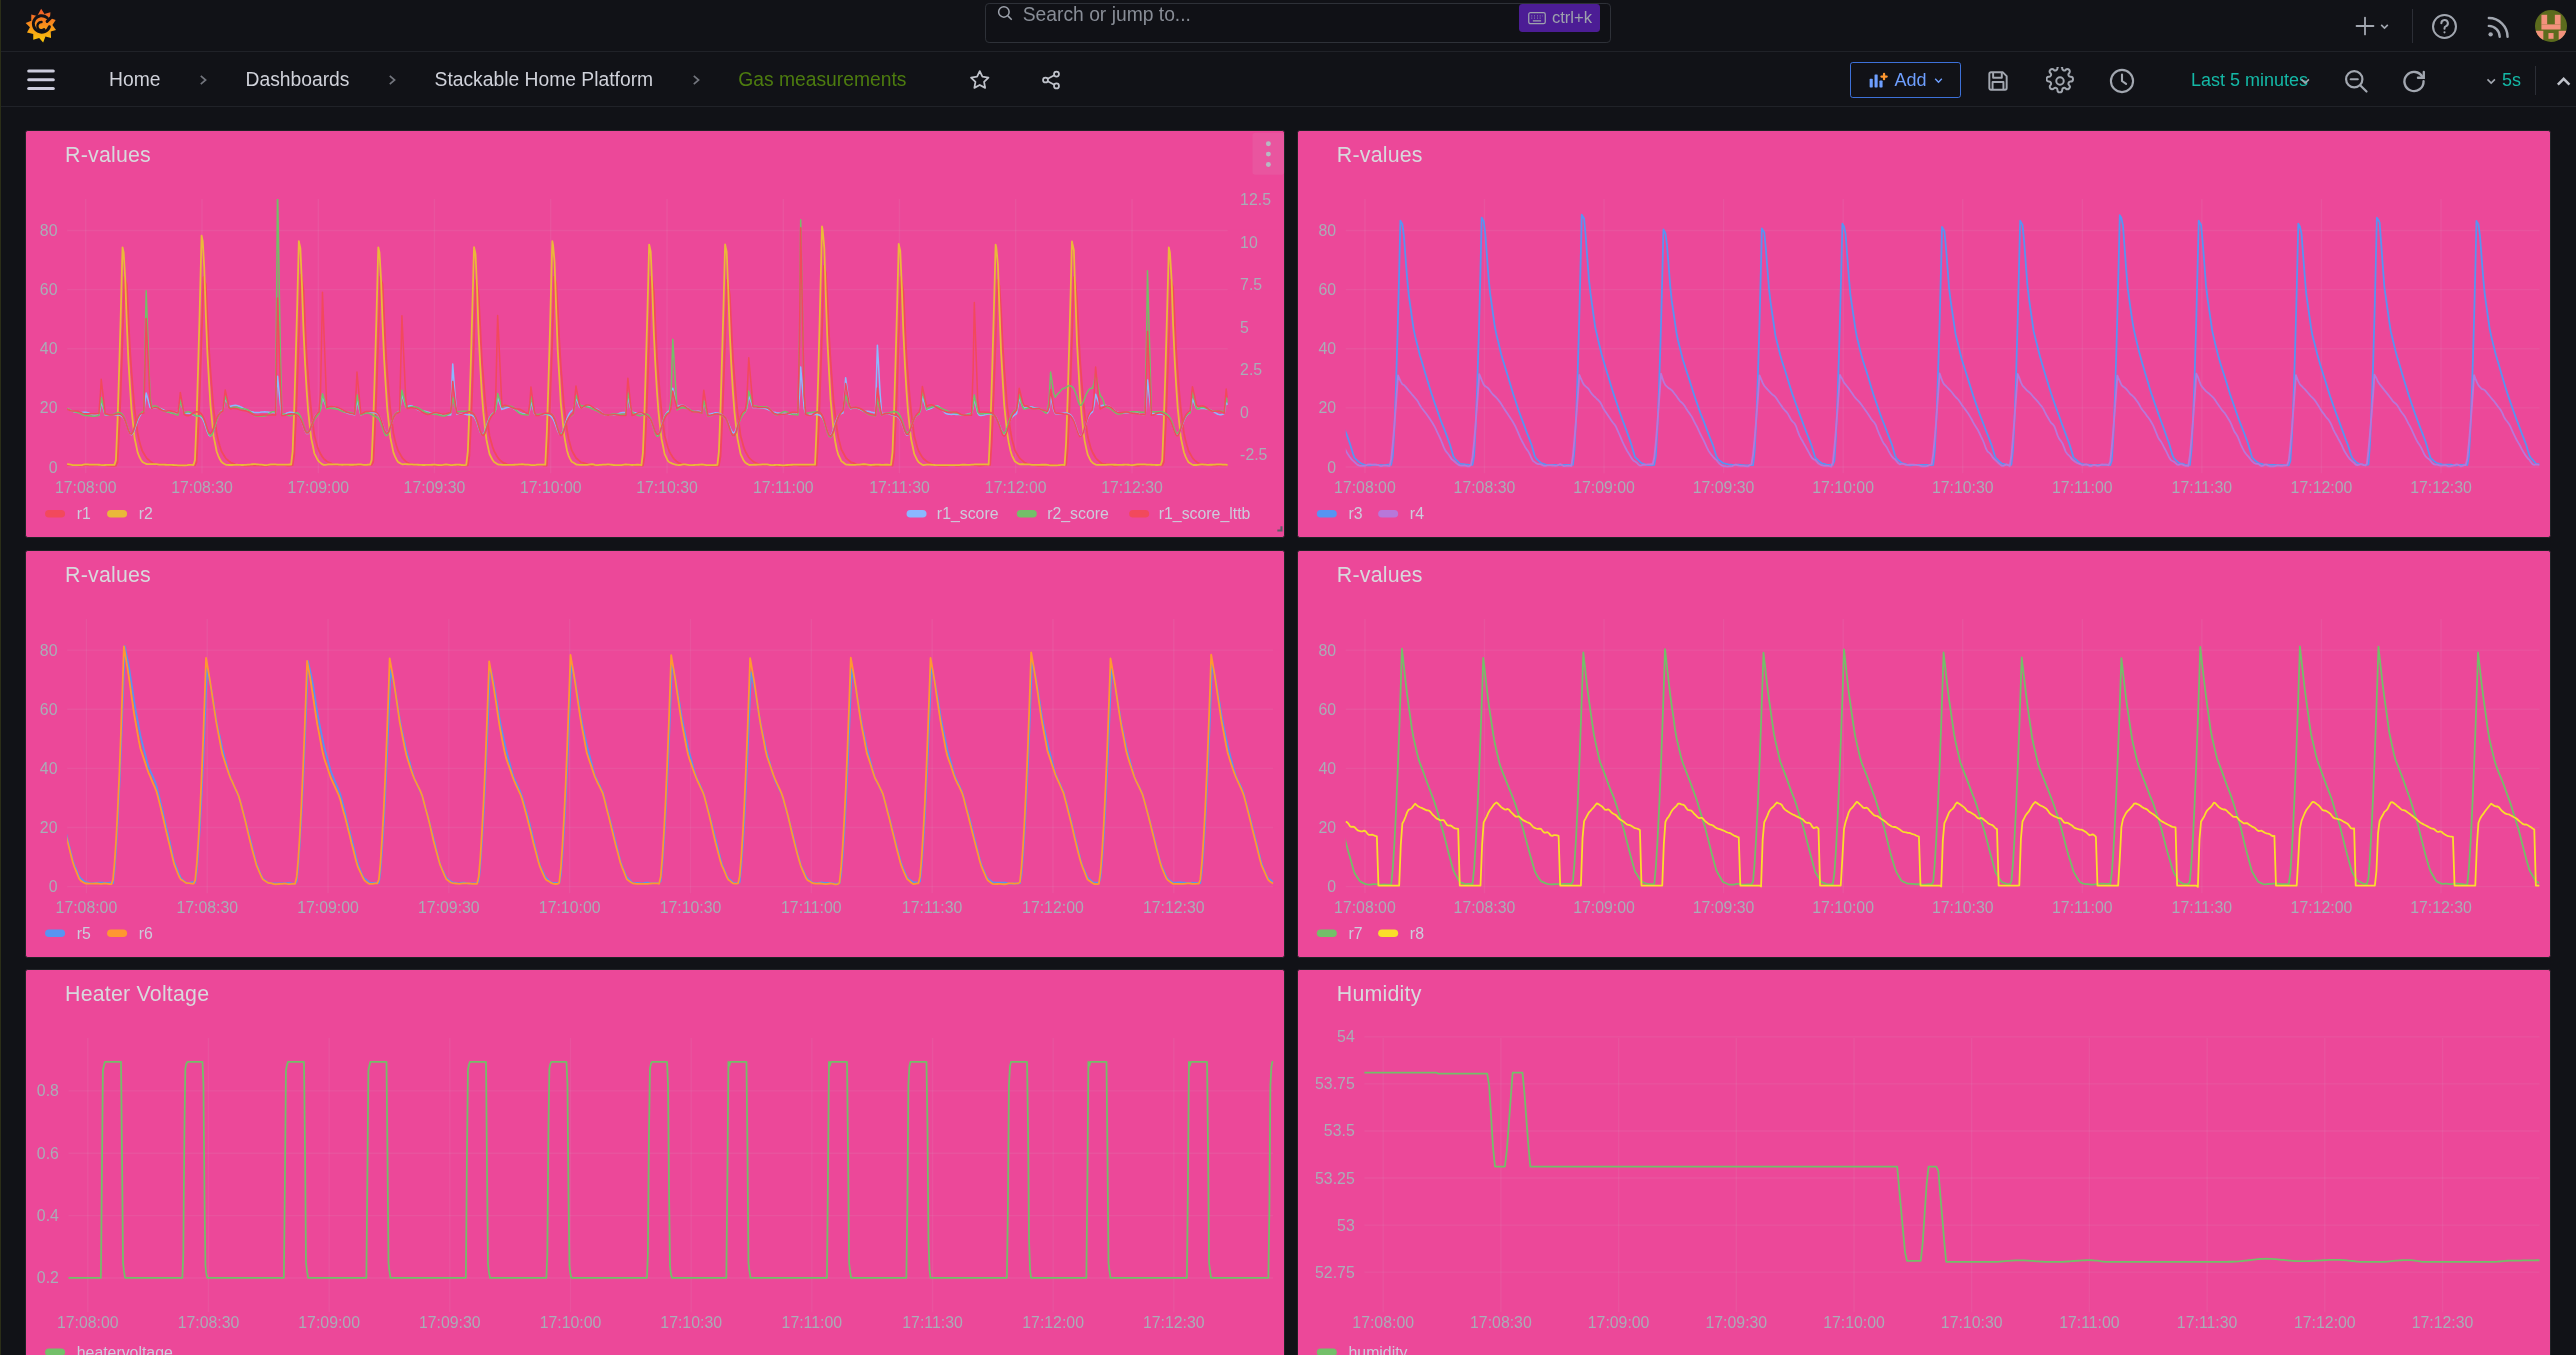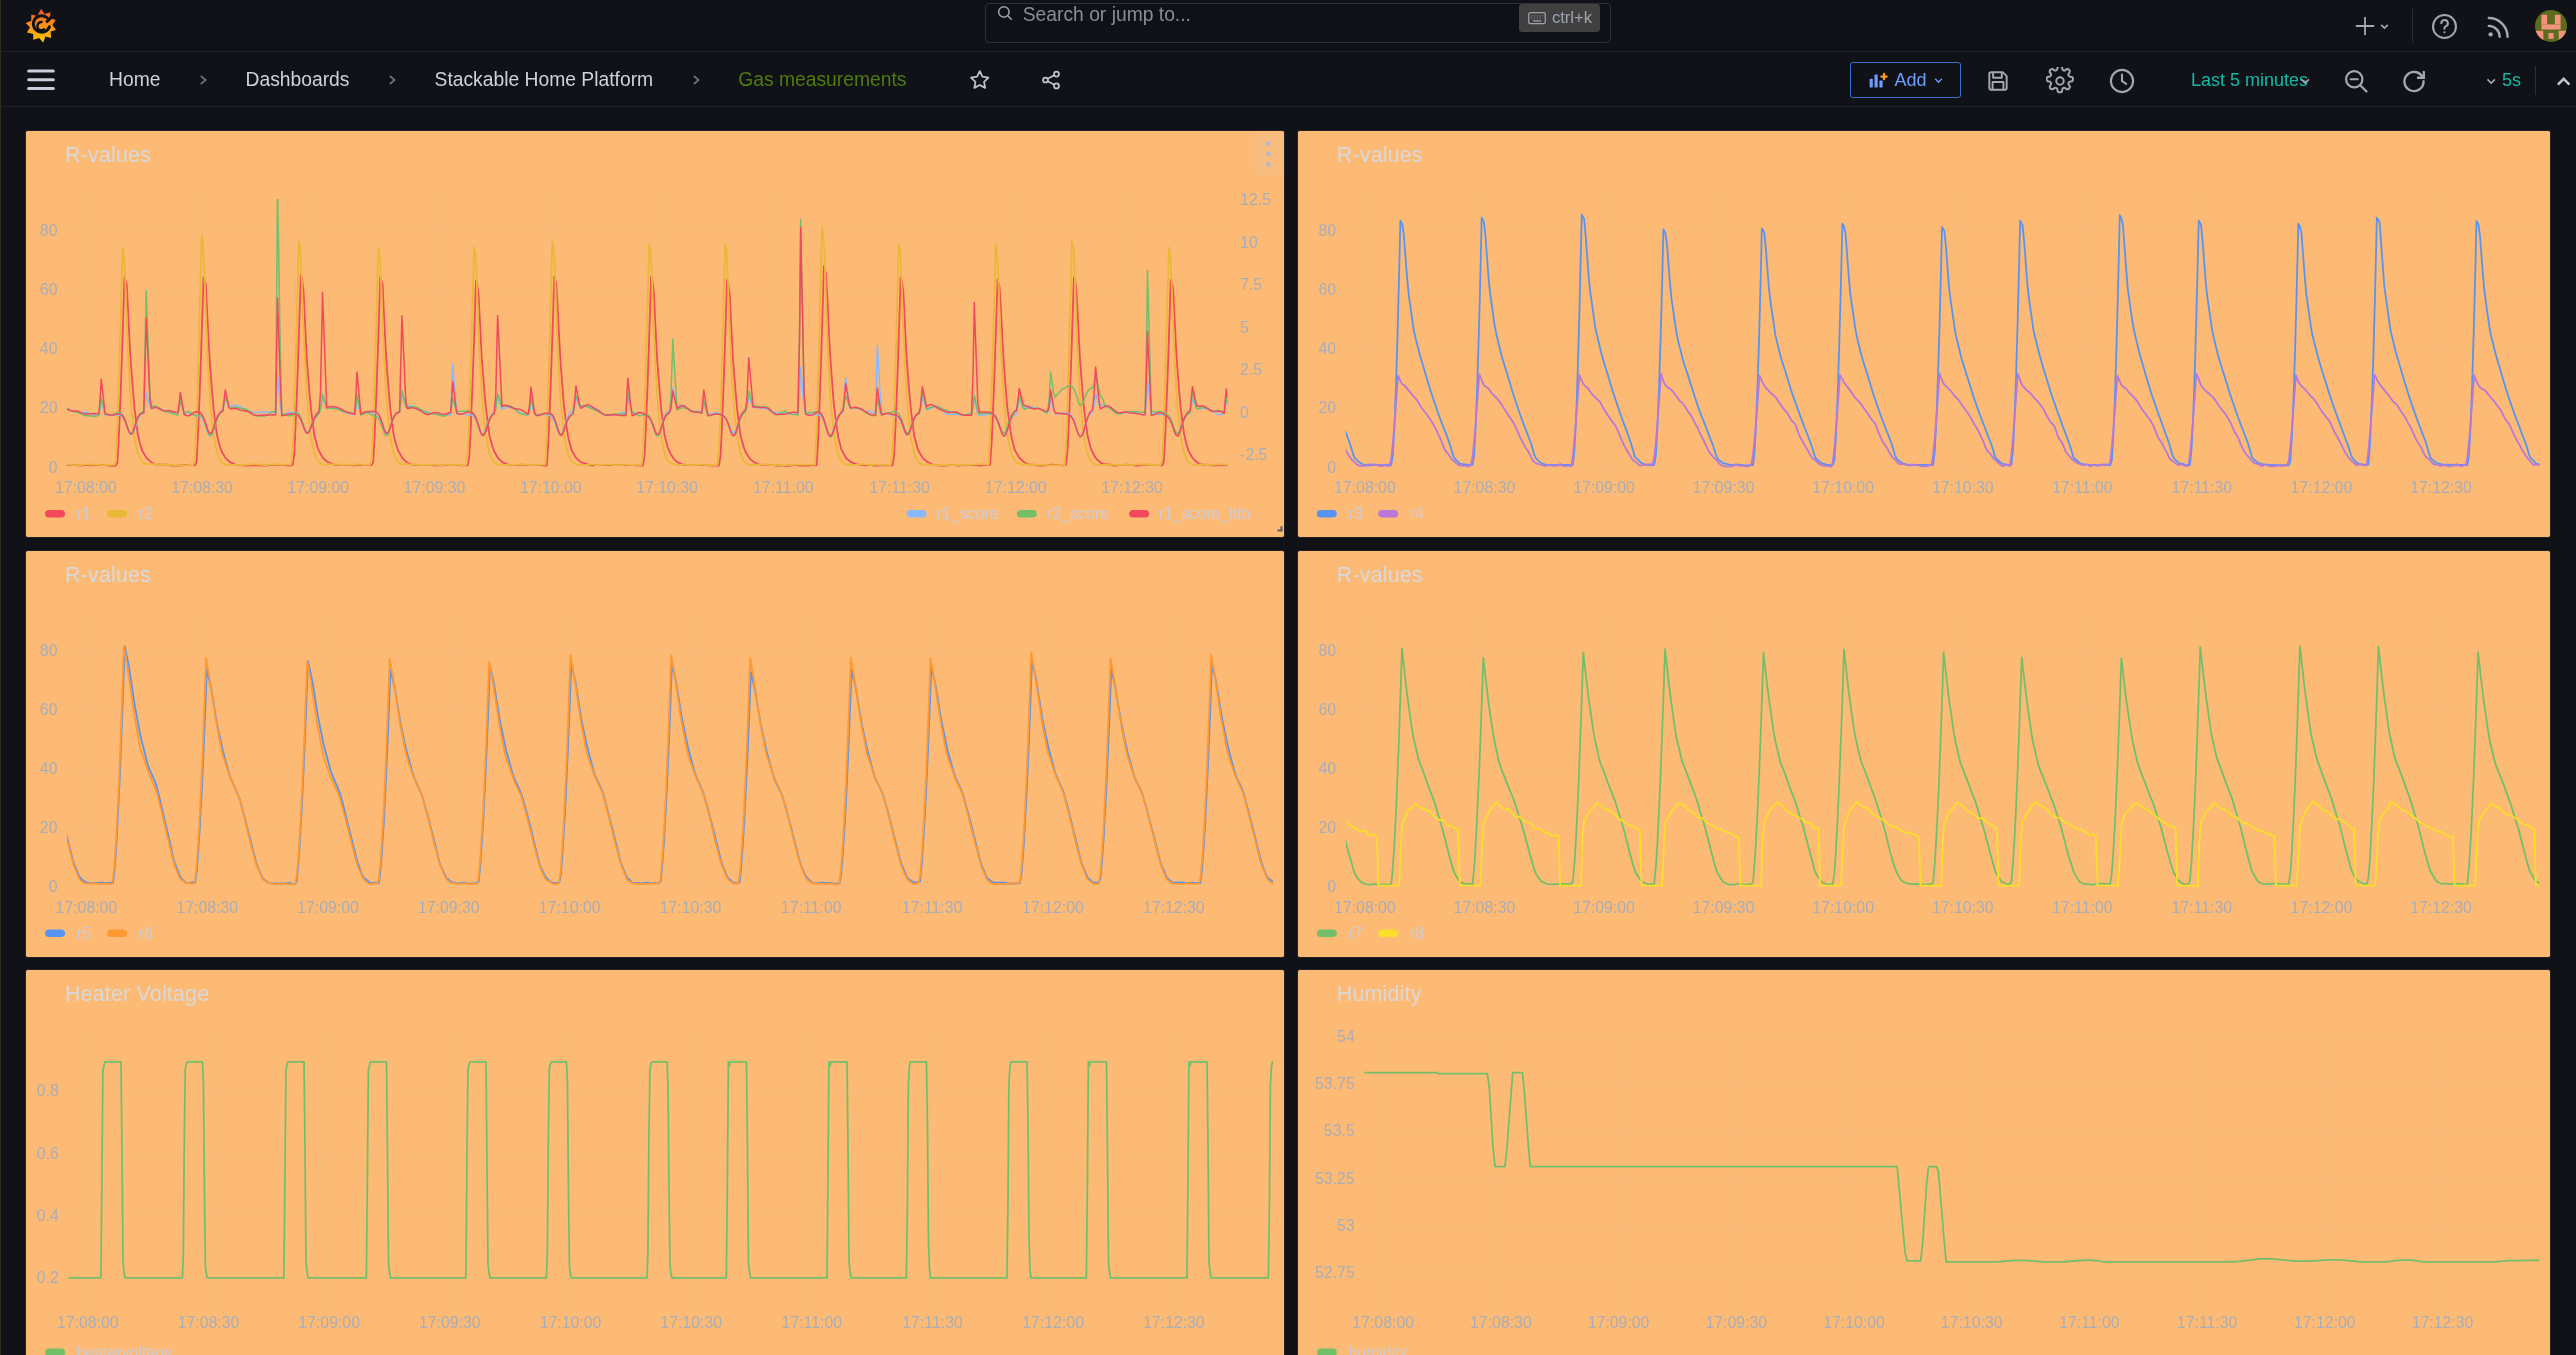--- a/index.html
+++ b/index.html
@@ -2,34 +2,34 @@
 <html style="font-size:11px"><head><meta charset="utf-8"><style>
 * { margin:0; padding:0; box-sizing:border-box; }
 html,body { width:2576px; height:1356px; overflow:hidden; }
 body { background:#111217; font-family:"Liberation Sans",sans-serif; position:relative; }
 body::before { content:""; position:absolute; left:0; top:0; width:1.4px; height:1356px; background:#2b2e18; z-index:50; }
 #nav { position:absolute; left:0; top:0; width:2576px; height:52px; border-bottom:1.4px solid #202228; }
 #logo { position:absolute; left:24px; top:7.6px; }
 #search { position:absolute; left:985px; top:3.4px; width:626px; height:40px; background:#101116;
   border:1px solid #2e3138; border-radius:4.1px; display:flex; padding:0 9.7px; }
 #searchtext { color:#888d96; font-size:19.3px; margin-left:9px; flex:1; }
-#ctrlk { background:#404040; border-radius:3.4px; height:28px; display:flex; align-items:center; padding:0 8.3px; gap:6.2px; }
+#ctrlk { background:#4c1d95; border-radius:3.4px; height:28px; display:flex; align-items:center; padding:0 8.3px; gap:6.2px; }
 #ctrlk span { color:#9ea3ad; font-size:16.6px; }
 .abs { position:absolute; }
 .vdiv { width:1.4px; height:34px; background:#2c2e36; }
 #toolbar { position:absolute; left:0; top:54px; width:2576px; height:53px; border-bottom:1.4px solid #202228;
   display:flex; align-items:center;gap:26px; }
 .bc { color:#d0d2da; font-size:19.3px; margin:0 10.3px; }
 .bc.dim { color:#4d7c0f; }
 .bsep { margin:0 1.4px; }
 #addbtn { width:111px; height:36px; border:1.4px solid #3d71d9; border-radius:2.8px; display:flex; align-items:center; justify-content:center; gap:6.2px; }
 #addbtn span { color:#6e9fff; font-size:18px; font-weight:500; }
 .tbtext { color:#14b8a6; font-size:18px;margin-left:48px; }
 .vdiv2 { width:1.4px; height:29px; background:#2c2e36; }
-.panel { position:absolute; background:#fdba74; border:1.4px solid #202226; border-radius:2.8px; }
+.panel { position:absolute; background:#ec4899; border:1.4px solid #202226; border-radius:2.8px; }
 .panel svg { position:absolute; left:-1.4px; top:-1.4px; }
 text { font-family:"Liberation Sans",sans-serif; }
 </style></head>
 <body>
 
 <div id="nav">
   <svg id="logo" width="33" height="36" viewBox="0 0 100 108">
     <defs>
         <linearGradient id="lg" x1="0" y1="0" x2="0" y2="1">
       <stop offset="0" stop-color="#f2582a"></stop>

